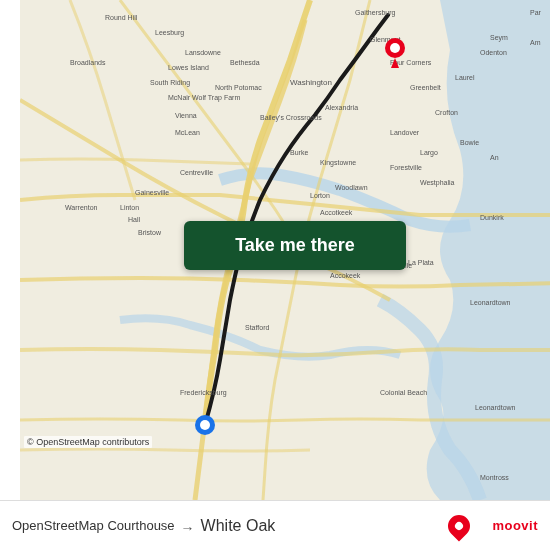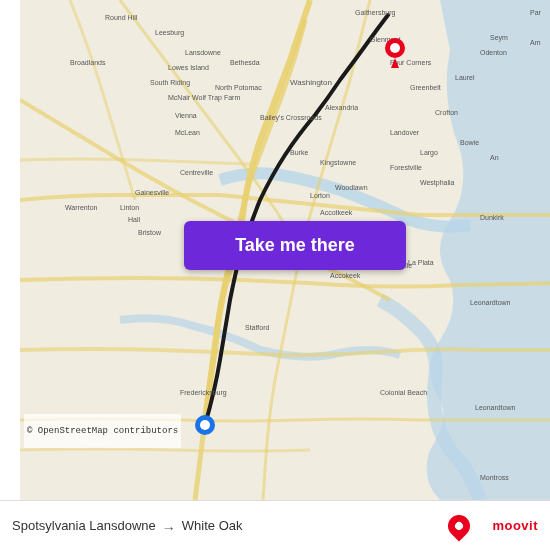--- a/index.html
+++ b/index.html
@@ -26,21 +26,21 @@
       top: 0; left: 0;
       width: 100%; height: 100%;
     }
 
     #take-me-there-btn {
       position: absolute;
       top: 221px;
       left: 164px;
       width: 222px;
       height: 49px;
-      background-color: #6d28d9;
+      background-color: #14532d;
       color: white;
       border: none;
       border-radius: 6px;
       font-size: 18px;
       font-weight: bold;
       cursor: pointer;
       display: flex;
       align-items: center;
       justify-content: center;
       box-shadow: 0 2px 6px rgba(0,0,0,0.3);
@@ -71,21 +71,21 @@
       color: #333;
       font-weight: 500;
     }
 
     .footer-arrow {
       color: #555;
       font-size: 14px;
     }
 
     .footer-destination {
-      font-size: 13px;
+      font-size: 16px;
       color: #333;
       font-weight: 500;
     }
 
     .moovit-logo {
       display: flex;
       align-items: center;
       gap: 22px;
     }
 
@@ -118,23 +118,22 @@
       letter-spacing: 0.5px;
     }
 
     .osm-credit {
       position: absolute;
       bottom: 52px;
       left: 4px;
       font-size: 9px;
       color: #333;
       background: rgba(255,255,255,0.7);
-      padding: 12px 3px;
+      padding: 1px 3px;
       border-radius: 1px;
-      font-family: Liberation Mono, monospace;
     }
   </style>
 </head>
 <body>
 
 <div id="map-container">
   <svg id="map-svg" viewBox="0 0 550 500" xmlns="http://www.w3.org/2000/svg">
 
     <rect width="550" height="500" fill="#f0ede0"></rect>
 
@@ -230,21 +229,21 @@
     <circle cx="185" cy="425" r="5" fill="white"></circle>
   </svg>
 
   <button id="take-me-there-btn">Take me there</button>
 
   <div class="osm-credit">© OpenStreetMap contributors</div>
 </div>
 
 <div id="footer-bar">
   <div class="footer-left">
-    <span class="footer-origin">Spotsylvania Lansdowne</span>
+    <span class="footer-origin">OpenStreetMap Courthouse</span>
     <span class="footer-arrow">→</span>
     <span class="footer-destination">White Oak</span>
   </div>
   <div class="moovit-logo">
     <div class="moovit-icon"></div>
     <span class="moovit-text">moovit</span>
   </div>
 </div>
 
 </body></html>

